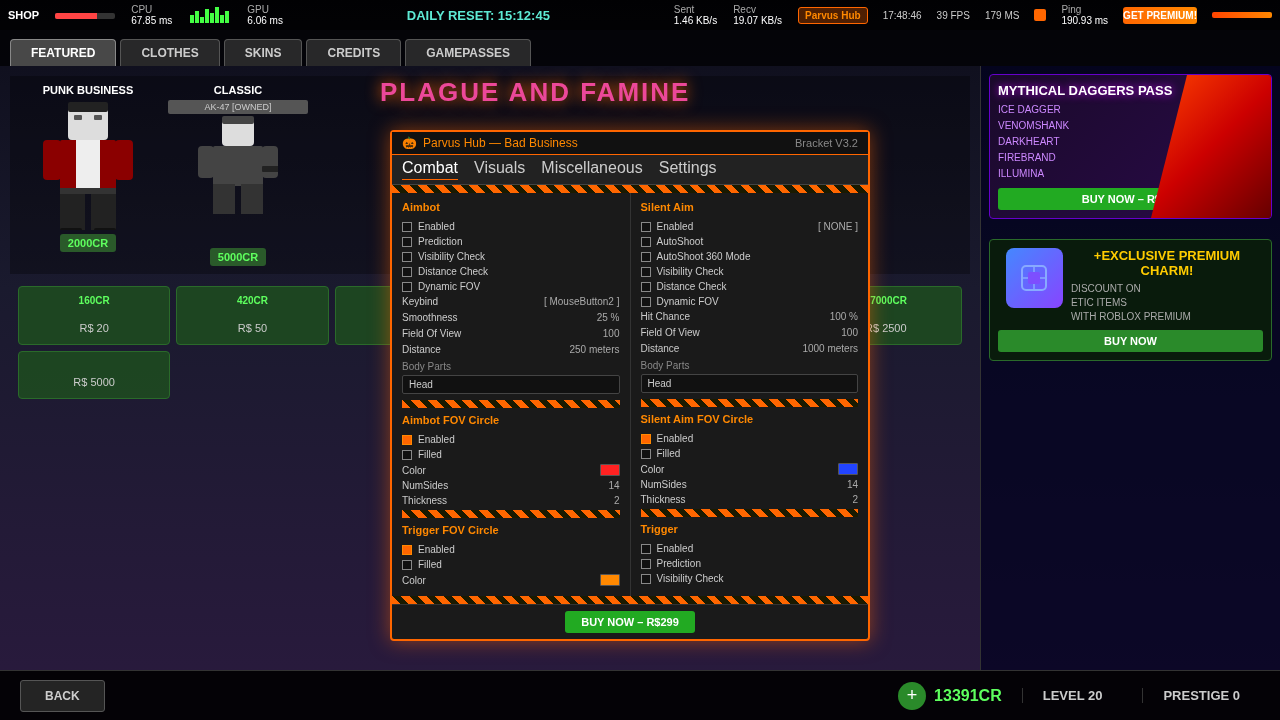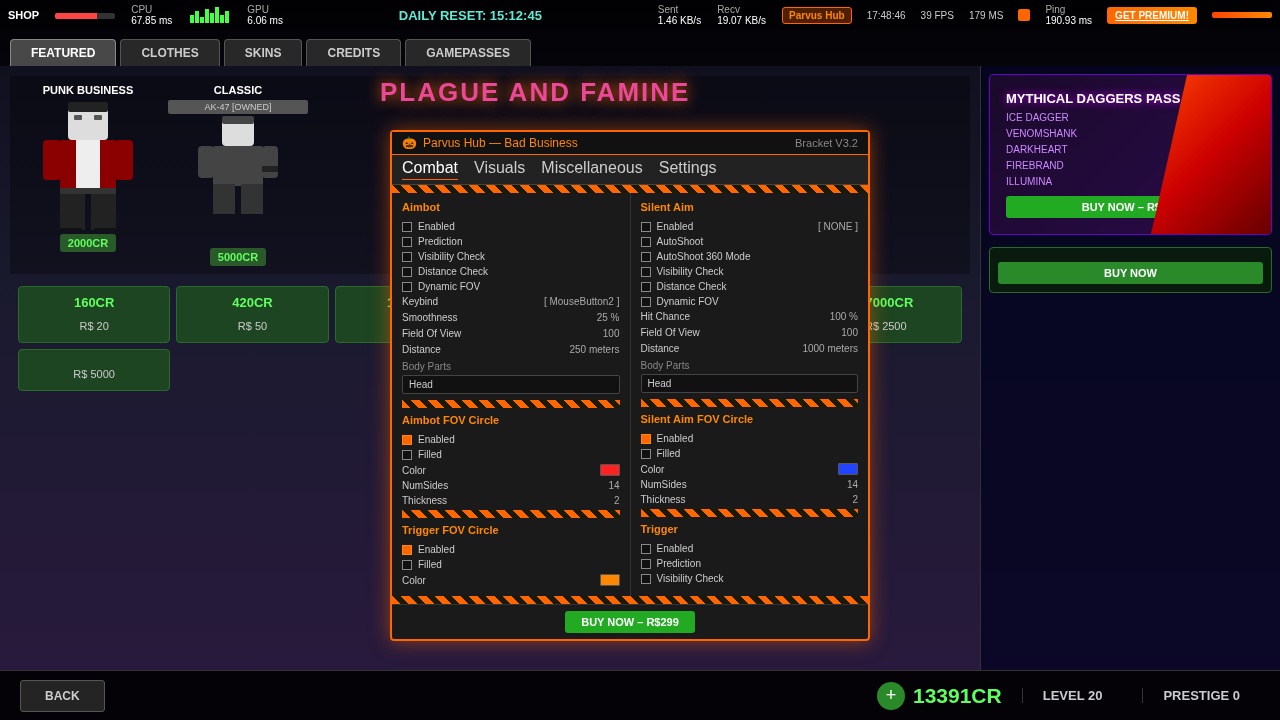--- a/index.html
+++ b/index.html
@@ -96,25 +96,24 @@
       width: 12px; height: 12px;
       background: #ff6600;
       border-radius: 2px;
     }
 
     .get-premium-btn {
       background: linear-gradient(90deg, #ff6600, #ff8800);
       color: white;
       font-size: 10px;
       font-weight: bold;
-      padding: 3px 8px;
+      padding: 3px 0;
       border-radius: 3px;
       border: none;
       cursor: pointer;
-      text-decoration: underline;
     }
 
     .premium-bar {
       width: 60px;
       height: 6px;
       background: linear-gradient(90deg, #ff4400, #ff8800);
       border-radius: 2px;
     }
 
     
@@ -198,46 +197,46 @@
     .credit-item {
       background: rgba(30,80,30,0.8);
       border: 1px solid #2a6a2a;
       border-radius: 4px;
       padding: 8px 4px;
       text-align: center;
     }
 
     .credit-amount {
       color: #5eff5e;
-      font-size: 13px;
+      font-size: 10px;
       font-weight: bold;
       display: block;
-      margin-bottom: 6px;
+      margin-bottom: 12px;
     }
 
     .credit-price {
       color: #ccc;
       font-size: 11px;
     }
 
     
     .right-panel {
       width: 300px;
       background: rgba(0,0,30,0.7);
       border-left: 1px solid #333;
       padding: 8px;
       overflow: hidden;
     }
 
     .mythical-banner {
       background: linear-gradient(135deg, #1a0a2a, #2a0a4a);
       border: 1px solid #6600cc;
       border-radius: 4px;
-      padding: 16px;
-      margin-bottom: 12px;
+      padding: 8px;
+      margin-bottom: 20px;
       position: relative;
       overflow: hidden;
     }
 
     .mythical-title {
       color: #fff;
       font-size: 13px;
       font-weight: bold;
       text-shadow: 0 0 8px #cc00ff;
     }
@@ -535,21 +534,21 @@
       color: #fff;
       font-size: 18px;
       cursor: pointer;
       display: flex;
       align-items: center;
       justify-content: center;
     }
 
     .credits-amount {
       color: #5eff5e;
-      font-size: 21px;
+      font-size: 16px;
       font-weight: bold;
     }
 
     .level-display, .prestige-display {
       color: #ccc;
       font-size: 13px;
       font-weight: bold;
       padding: 0 20px;
       border-left: 1px solid #333;
     }
@@ -805,20 +804,38 @@
         <div>ICE DAGGER</div>
         <div>VENOMSHANK</div>
         <div>DARKHEART</div>
         <div>FIREBRAND</div>
         <div>ILLUMINA</div>
       </div>
       <button class="mythical-buy-btn">BUY NOW – R$499</button>
     </div>
 
     <div class="premium-panel">
+      <div style="display:flex; align-items:flex-start; gap:8px;">
+        <div class="premium-charm">
+          <svg width="40" height="40" viewBox="0 0 40 40">
+            <rect x="8" y="8" width="24" height="24" rx="4" fill="none" stroke="#88aaff" stroke-width="2"></rect>
+            <rect x="14" y="14" width="12" height="12" rx="2" fill="#8844ff" opacity="0.7"></rect>
+            <line x1="20" y1="8" x2="20" y2="14" stroke="#88aaff" stroke-width="1.5"></line>
+            <line x1="20" y1="26" x2="20" y2="32" stroke="#88aaff" stroke-width="1.5"></line>
+            <line x1="8" y1="20" x2="14" y2="20" stroke="#88aaff" stroke-width="1.5"></line>
+            <line x1="26" y1="20" x2="32" y2="20" stroke="#88aaff" stroke-width="1.5"></line>
+          </svg>
+        </div>
+        <div>
+          <div class="premium-header">+EXCLUSIVE PREMIUM CHARM!</div>
+          <div class="premium-text">DISCOUNT ON</div>
+          <div class="premium-text">ETIC ITEMS</div>
+          <div class="premium-text">WITH ROBLOX PREMIUM</div>
+        </div>
+      </div>
       <button style="background:#2a8a2a; color:#fff; font-size:11px; font-weight:bold; padding:5px; border-radius:3px; border:none; cursor:pointer; width:100%; margin-top:6px;">BUY NOW</button>
     </div>
   </div>
 </div>
 
 <div class="plague-title">PLAGUE AND FAMINE</div>
 
 <div class="cheat-menu">
 
   <div class="cheat-title-bar">

